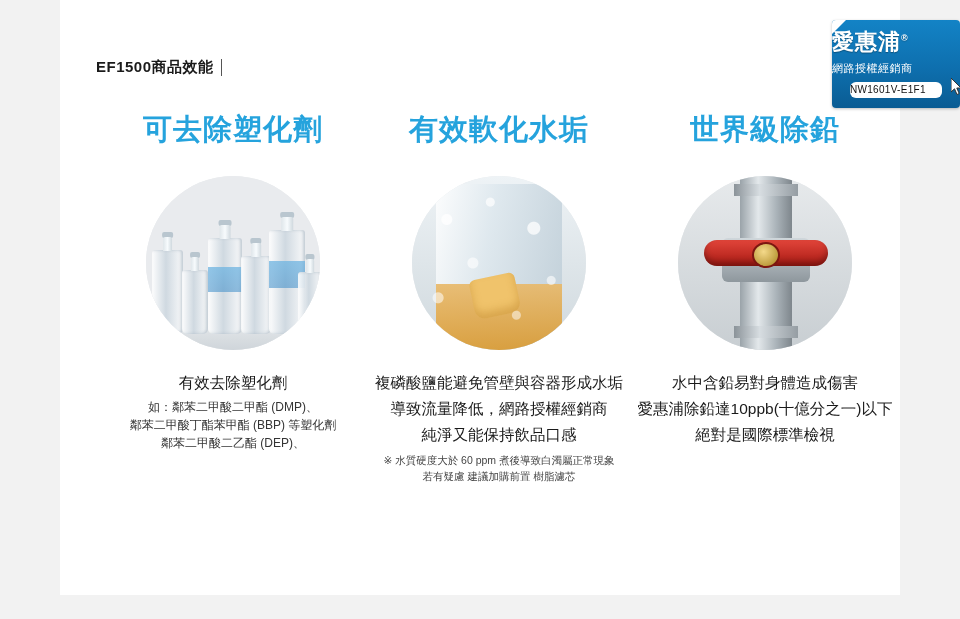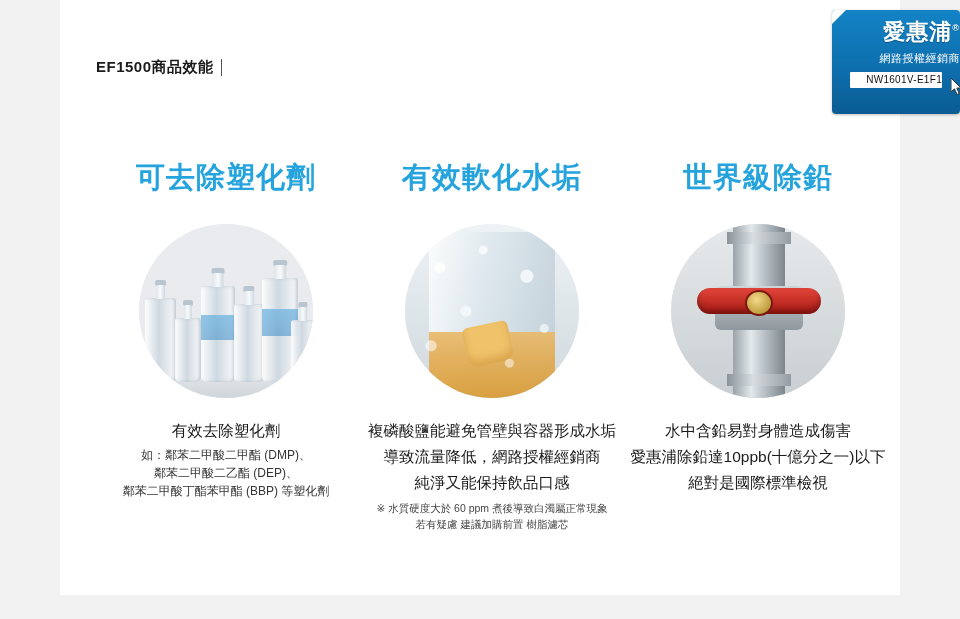--- a/index.html
+++ b/index.html
@@ -27,68 +27,67 @@
   }
   .header-rule{
     display:inline-block;
     width:1px;height:17px;
     background:#555;
     margin-left:7px;
   }
   
   .badge{
     position:absolute;
-    right:-60px;top:10px;
-    width:128px;height:104px;
+    right:-60px;top:20px;
+    width:128px;height:88px;
     background:linear-gradient(180deg,#1383c6 0%,#0e6fae 55%,#0a5c93 100%);
     border-radius:4px;
     box-shadow:0 1px 3px rgba(0,0,0,.25);
     color:#fff;
-    text-align:right;
+    text-align:left;
     overflow:hidden;
   }
   .badge-brand{
     font-size:22px;font-weight:bold;
     margin-top:7px;letter-spacing:1px;
     text-shadow:0 1px 1px rgba(0,0,0,.3);
   }
   .badge-brand sup{font-size:9px;vertical-align:super;}
   .badge-sub{
     font-size:11px;margin-top:4px;letter-spacing:.5px;
   }
   .badge-code{
     margin:6px auto 0;
     width:92px;
     background:#ffffff;
     color:#111;
     font-size:10px;
     font-family:"Liberation Sans",sans-serif;
     padding:2px 0 3px;
-    border-radius:1px;
+    border-radius:6px;
     letter-spacing:.3px;
   }
   .badge-corner{
     position:absolute;left:0;top:0;
     width:0;height:0;
     border-left:14px solid #ffffff;
     border-bottom:14px solid transparent;
   }
   .cursor{
     position:absolute;
     right:-63px;top:78px;
     width:12px;height:18px;
     pointer-events:none;
   }
   
   .cols{
     position:absolute;
-    left:33px;top:110px;
+    left:40px;top:110px;
     width:800px;
     display:flex;
-    margin-top:48px;
   }
   .col{
     width:266px;
     text-align:center;
   }
   .col-title{
     font-size:29px;font-weight:bold;
     color:#25a3dd;
     letter-spacing:1px;
     margin:0 0 26px 0;
@@ -254,22 +253,22 @@
           <div class="bottle b5">
               <div class="blue-label"></div>
             </div>
           <div class="bottle b6"></div>
         </div>
       </div>
       <div class="caption">
         <div class="cap-main">有效去除塑化劑</div>
         <div class="cap-sub">
           <div class="nowrap">如：鄰苯二甲酸二甲酯 (DMP)、</div>
+          <div class="nowrap">鄰苯二甲酸丁酯苯甲酯 (BBP) 等塑化劑</div>
           <div class="nowrap">鄰苯二甲酸二乙酯 (DEP)、</div>
-          <div class="nowrap">鄰苯二甲酸丁酯苯甲酯 (BBP) 等塑化劑</div>
         </div>
       </div>
     </div>
 
     <div class="col">
       <h2 class="col-title">有效軟化水垢</h2>
       <div class="circle">
         <div class="glass">
           <div class="glass-body"></div>
           <div class="glass-liquid"></div>

